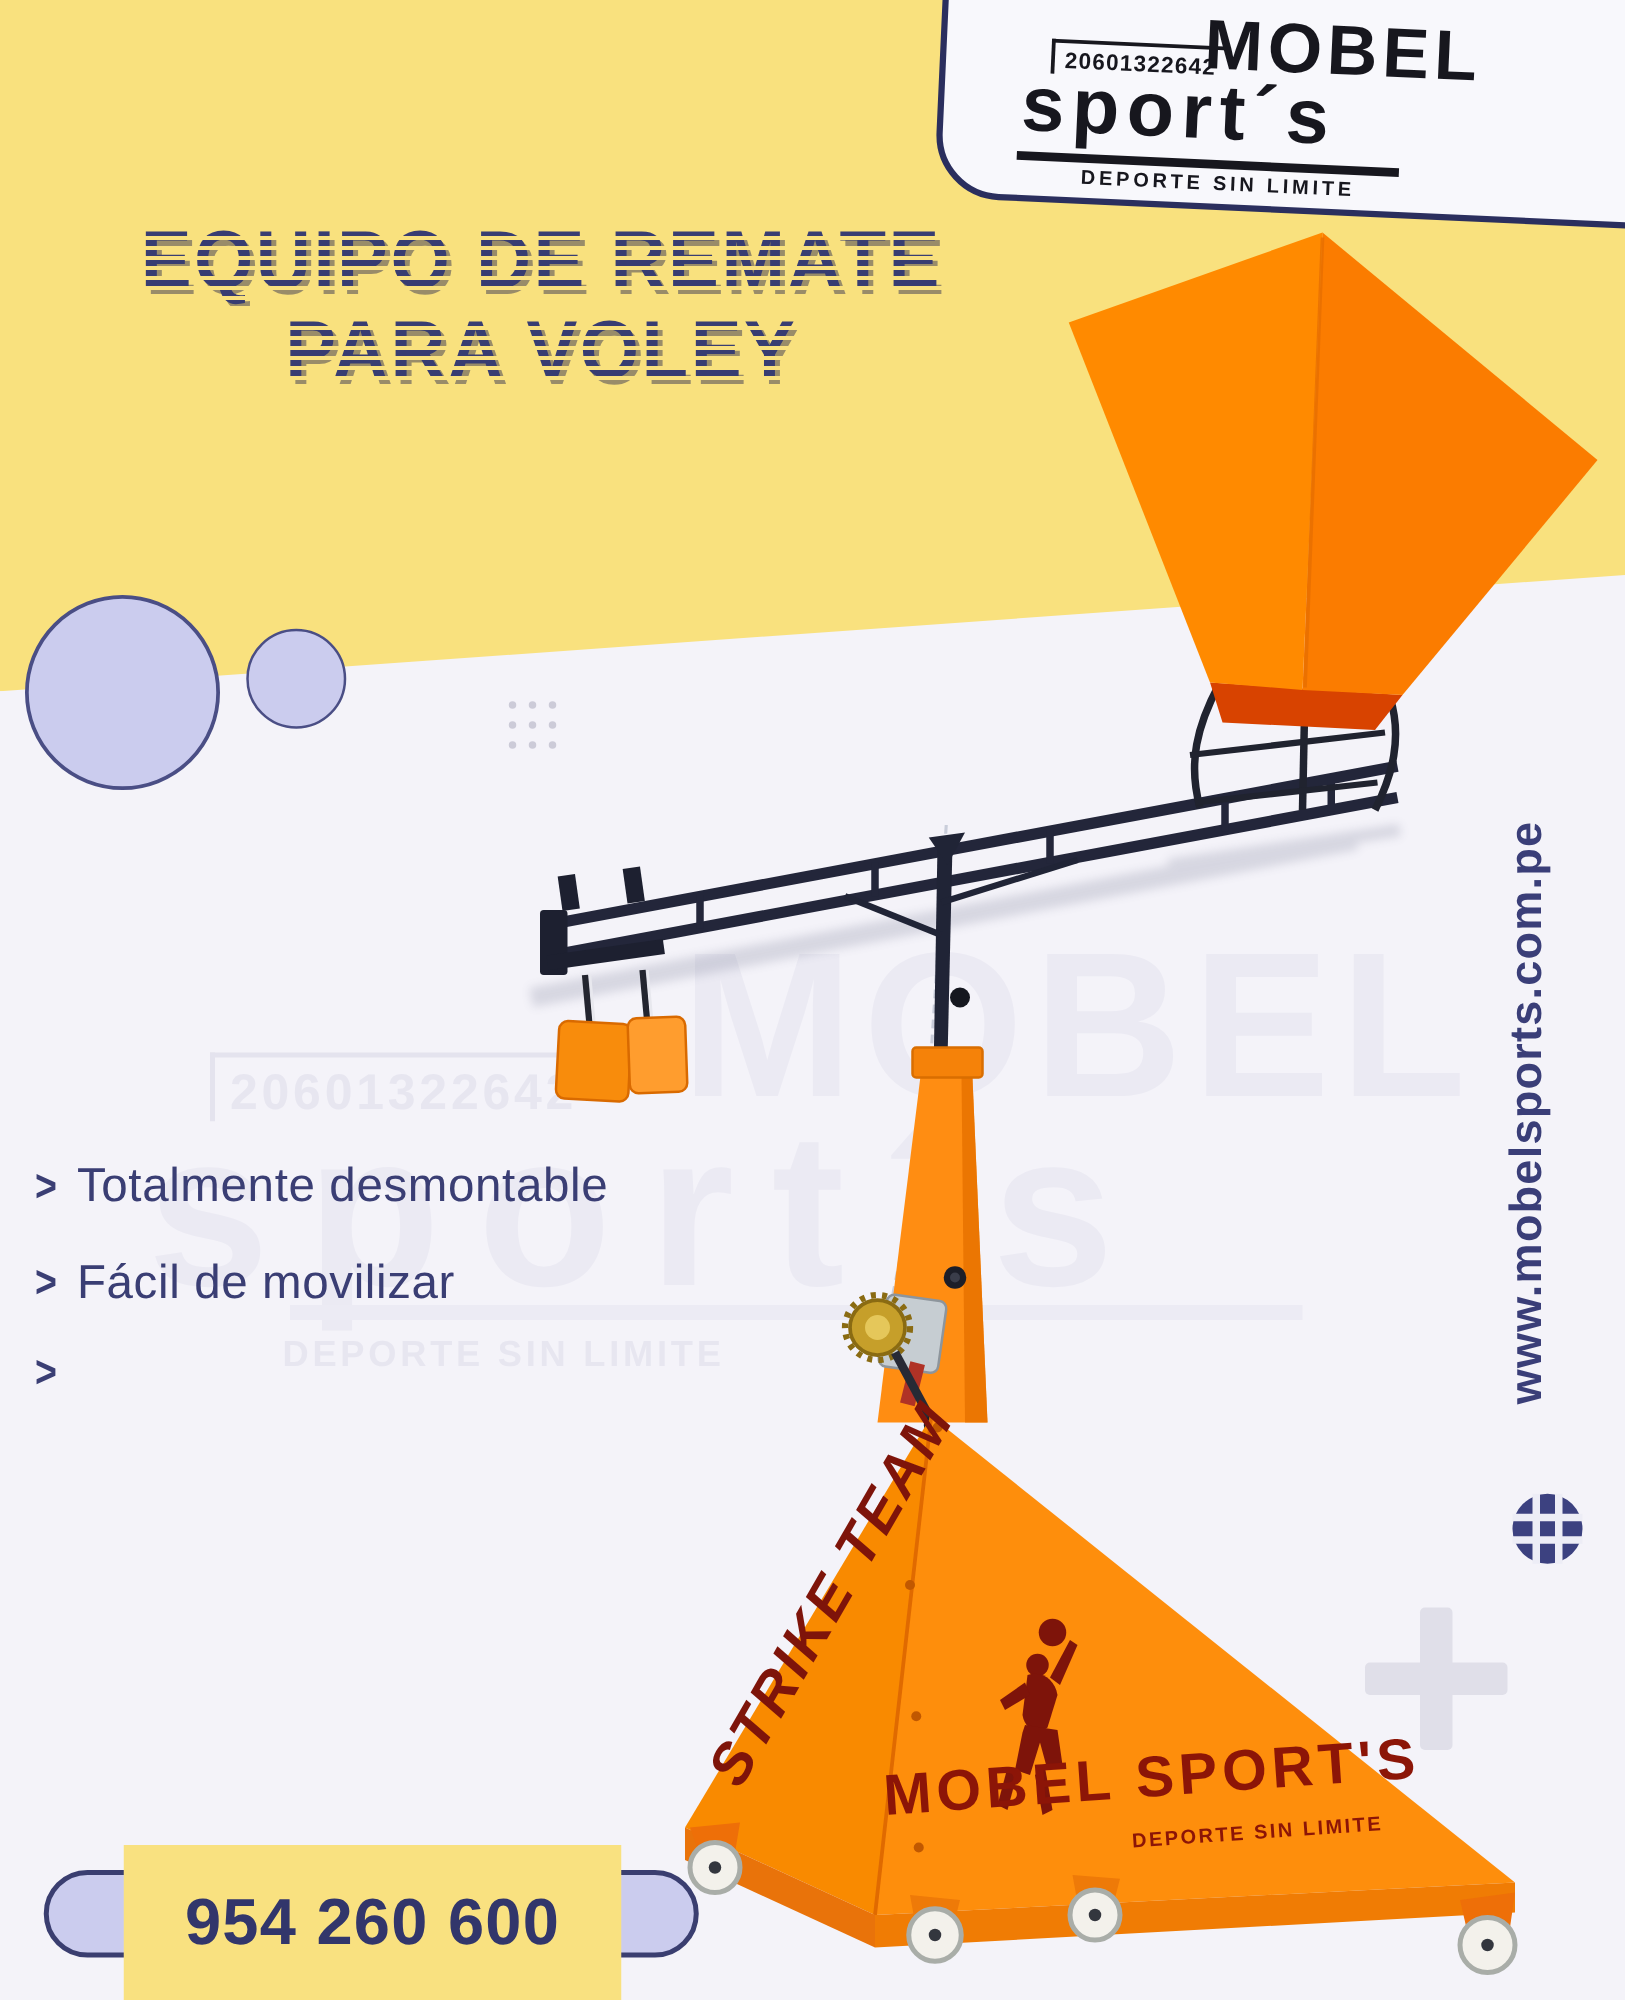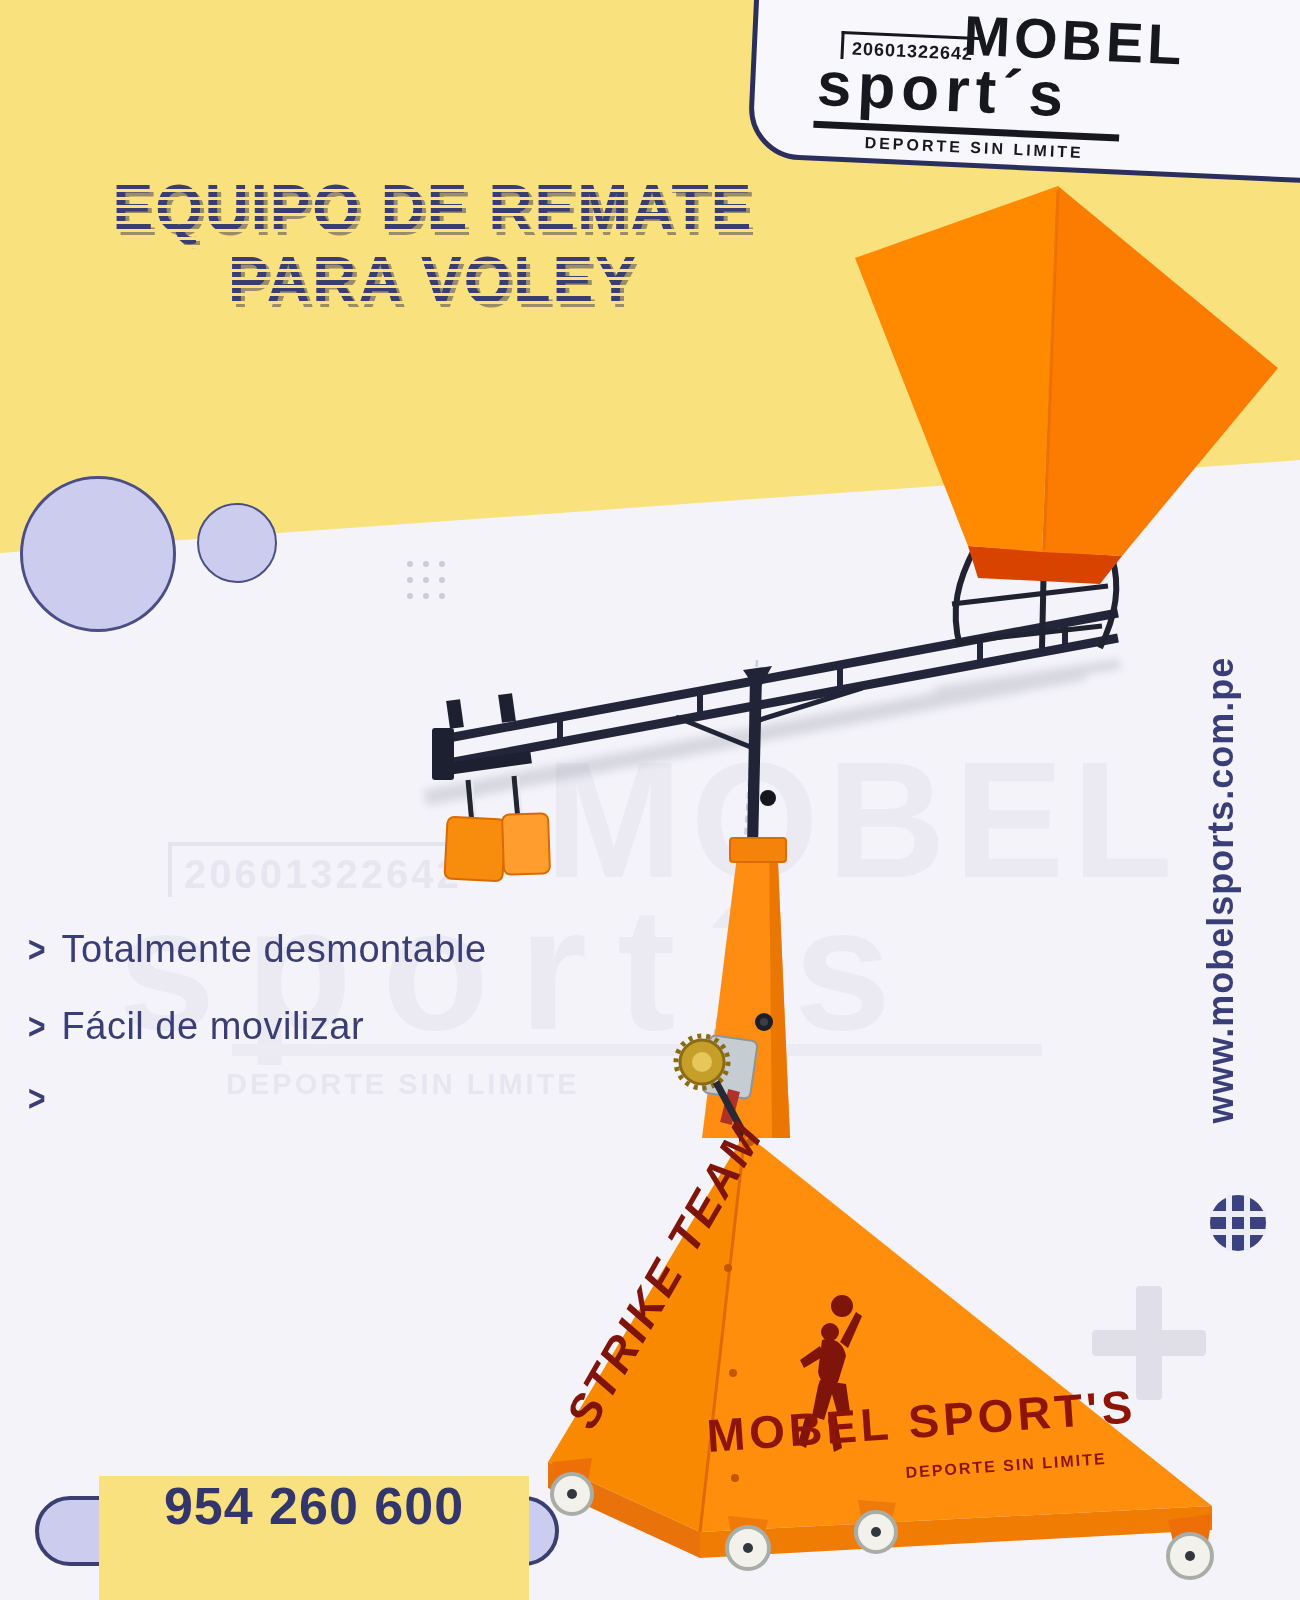--- a/index.html
+++ b/index.html
@@ -65,22 +65,22 @@
     transform:rotate(-90deg);text-align:center;
     font-size:36px;font-weight:600;color:#3A3E78;letter-spacing:1px;white-space:nowrap;
   }
   .globe{position:absolute;left:1208px;top:1193px;width:60px;height:60px;}
   
   .phone-pill{
     position:absolute;left:35px;top:1496px;width:524px;height:70px;border-radius:36px;
     background:#CBCCEE;border:4px solid #3A3E70;box-sizing:border-box;
   }
   .phone-box{
-    position:absolute;left:99px;top:1476px;width:430px;height:124px;background:#F9E180;
-    display:flex;align-items:flex-start;justify-content:center;
+    position:absolute;left:99px;top:1476px;width:398px;height:124px;background:#F9E180;
+    display:flex;align-items:center;justify-content:center;
   }
   .phone-num{font-size:52px;font-weight:700;color:#32366B;letter-spacing:1px;}
   
   .product-svg{position:absolute;inset:0;pointer-events:none;}
   .base-side-text{font-family:"Liberation Sans",sans-serif;font-size:46px;font-weight:700;font-style:italic;
     letter-spacing:3px;fill:#7E140A;}
   .base-brand-text{font-family:"Liberation Sans",sans-serif;font-size:46px;font-weight:800;letter-spacing:4px;fill:#8C1507;}
   .base-tagline-text{font-family:"Liberation Sans",sans-serif;font-size:16px;font-weight:700;letter-spacing:2px;fill:#8C1507;}
 </style>
 </head>

